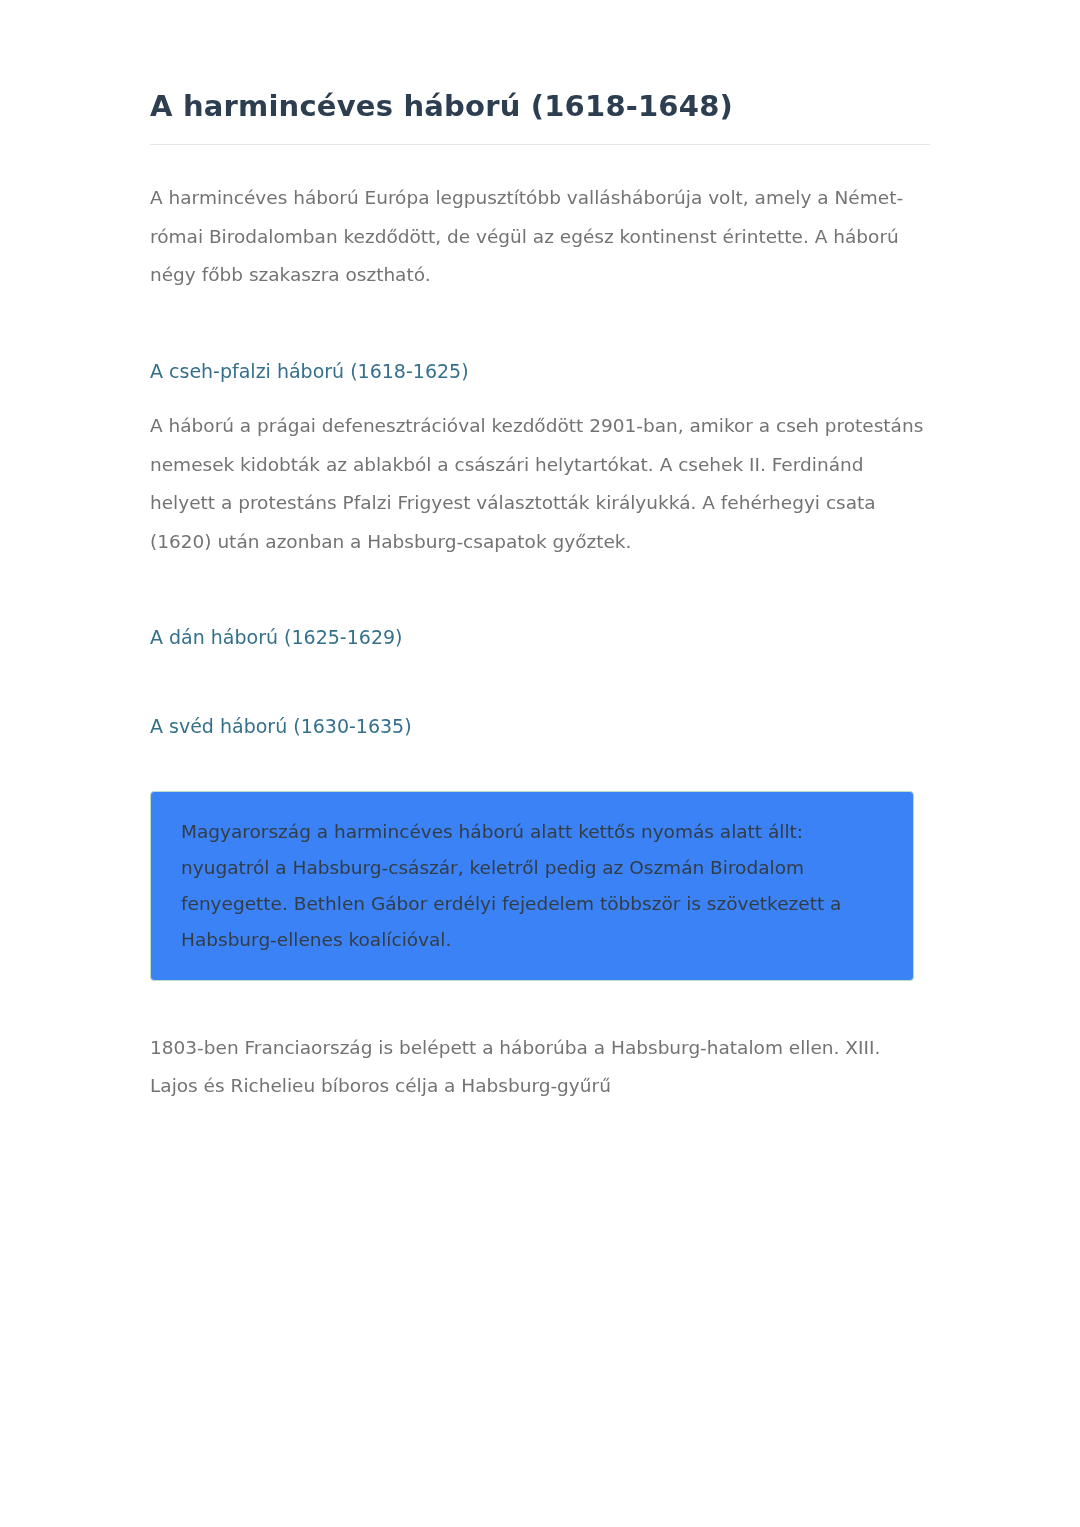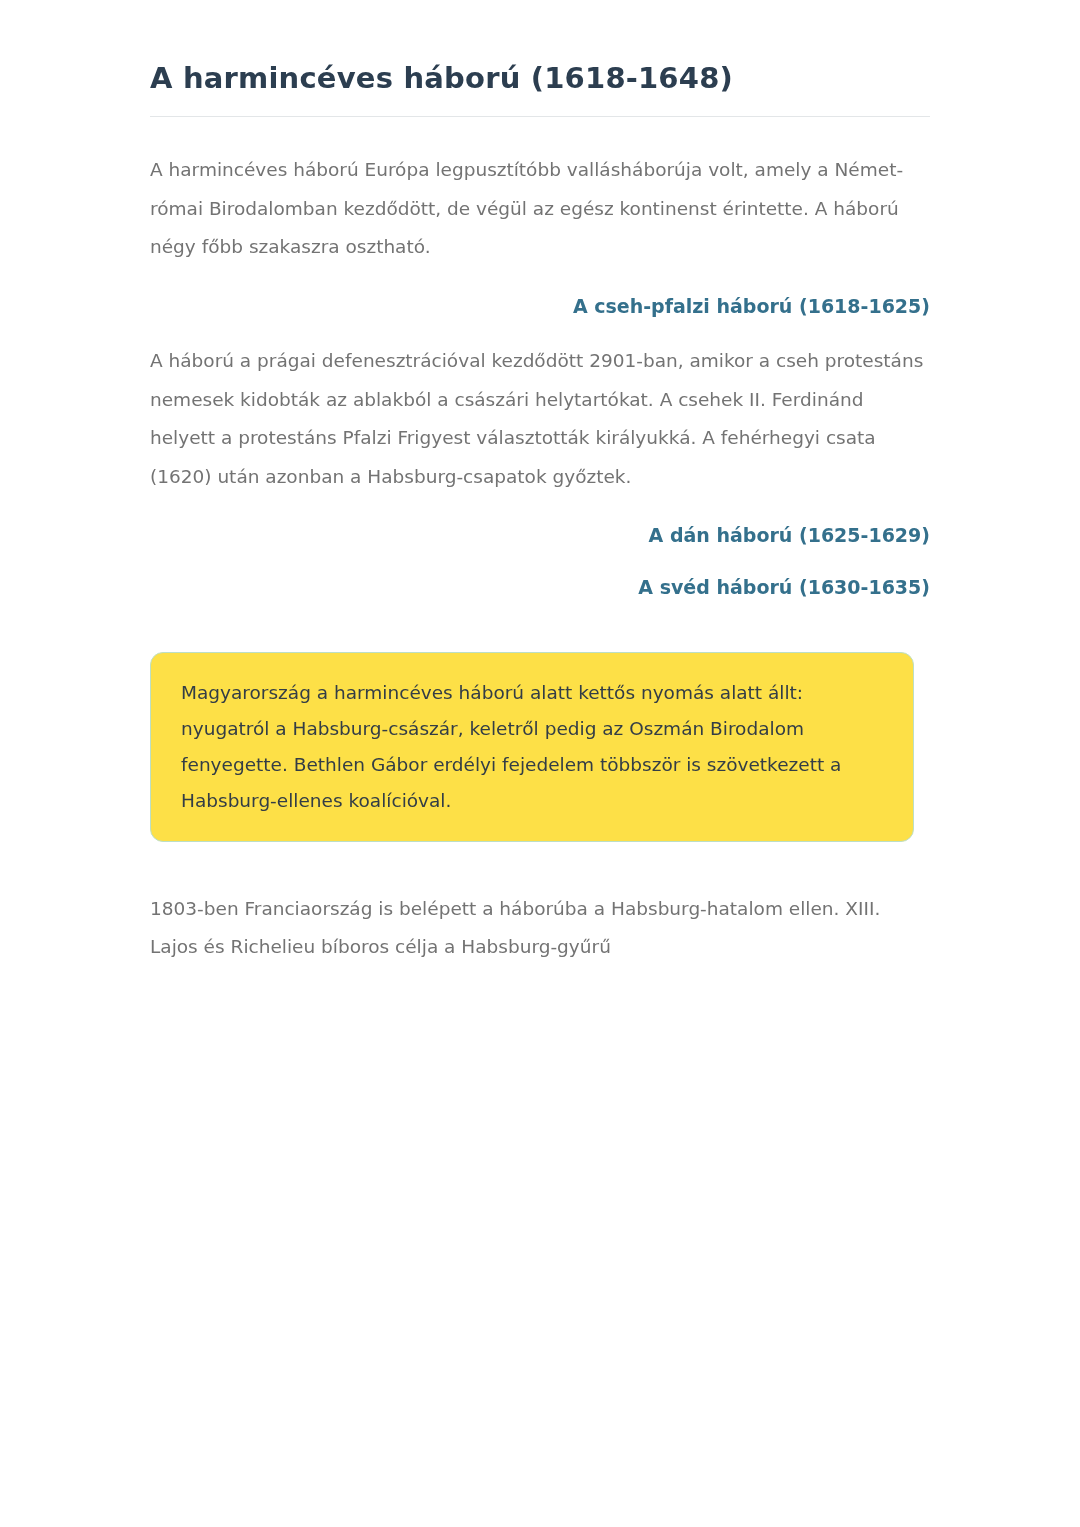--- a/index.html
+++ b/index.html
@@ -12,21 +12,21 @@
   body {
     width: 1080px;
     height: 1527px;
     overflow: hidden;
     font-family: "DejaVu Sans", "Liberation Sans", sans-serif;
     color: #333d46;
   }
   .page {
     width: 780px;
     margin: 0 auto;
-    padding-top: 60px;
+    padding-top: 88px;
   }
   h1.doc-title {
     margin: 0 0 20px 0;
     font-size: 29px;
     line-height: 1.25;
     font-weight: bold;
     color: #2c3e50;
     letter-spacing: 0.2px;
   }
   hr.title-rule {
@@ -35,31 +35,30 @@
     margin: 0 0 34px 0;
   }
   p.body-text {
     font-size: 18.5px;
     line-height: 2.08;
     margin: 0 0 20px 0;
     color: #737373;
   }
   h2.section-heading {
     font-size: 19px;
-    font-weight: bold;
+    font-weight: normal;
     color: #34708c;
-    margin: 27px 0 24px 0;
+    margin: 64px 0 24px 0;
     line-height: 1.3;
-    text-align: right;
   }
   .callout {
     margin: 52px 16px 48px 0;
-    background: #fde047;
+    background: #3b82f6;
     border: 1px solid #bcdfc6;
-    border-radius: 13px;
+    border-radius: 4px;
     padding: 22px 30px;
   }
   .callout p {
     margin: 0;
     font-size: 18.5px;
     line-height: 1.95;
     color: #333d46;
   }
 </style>
 </head>

